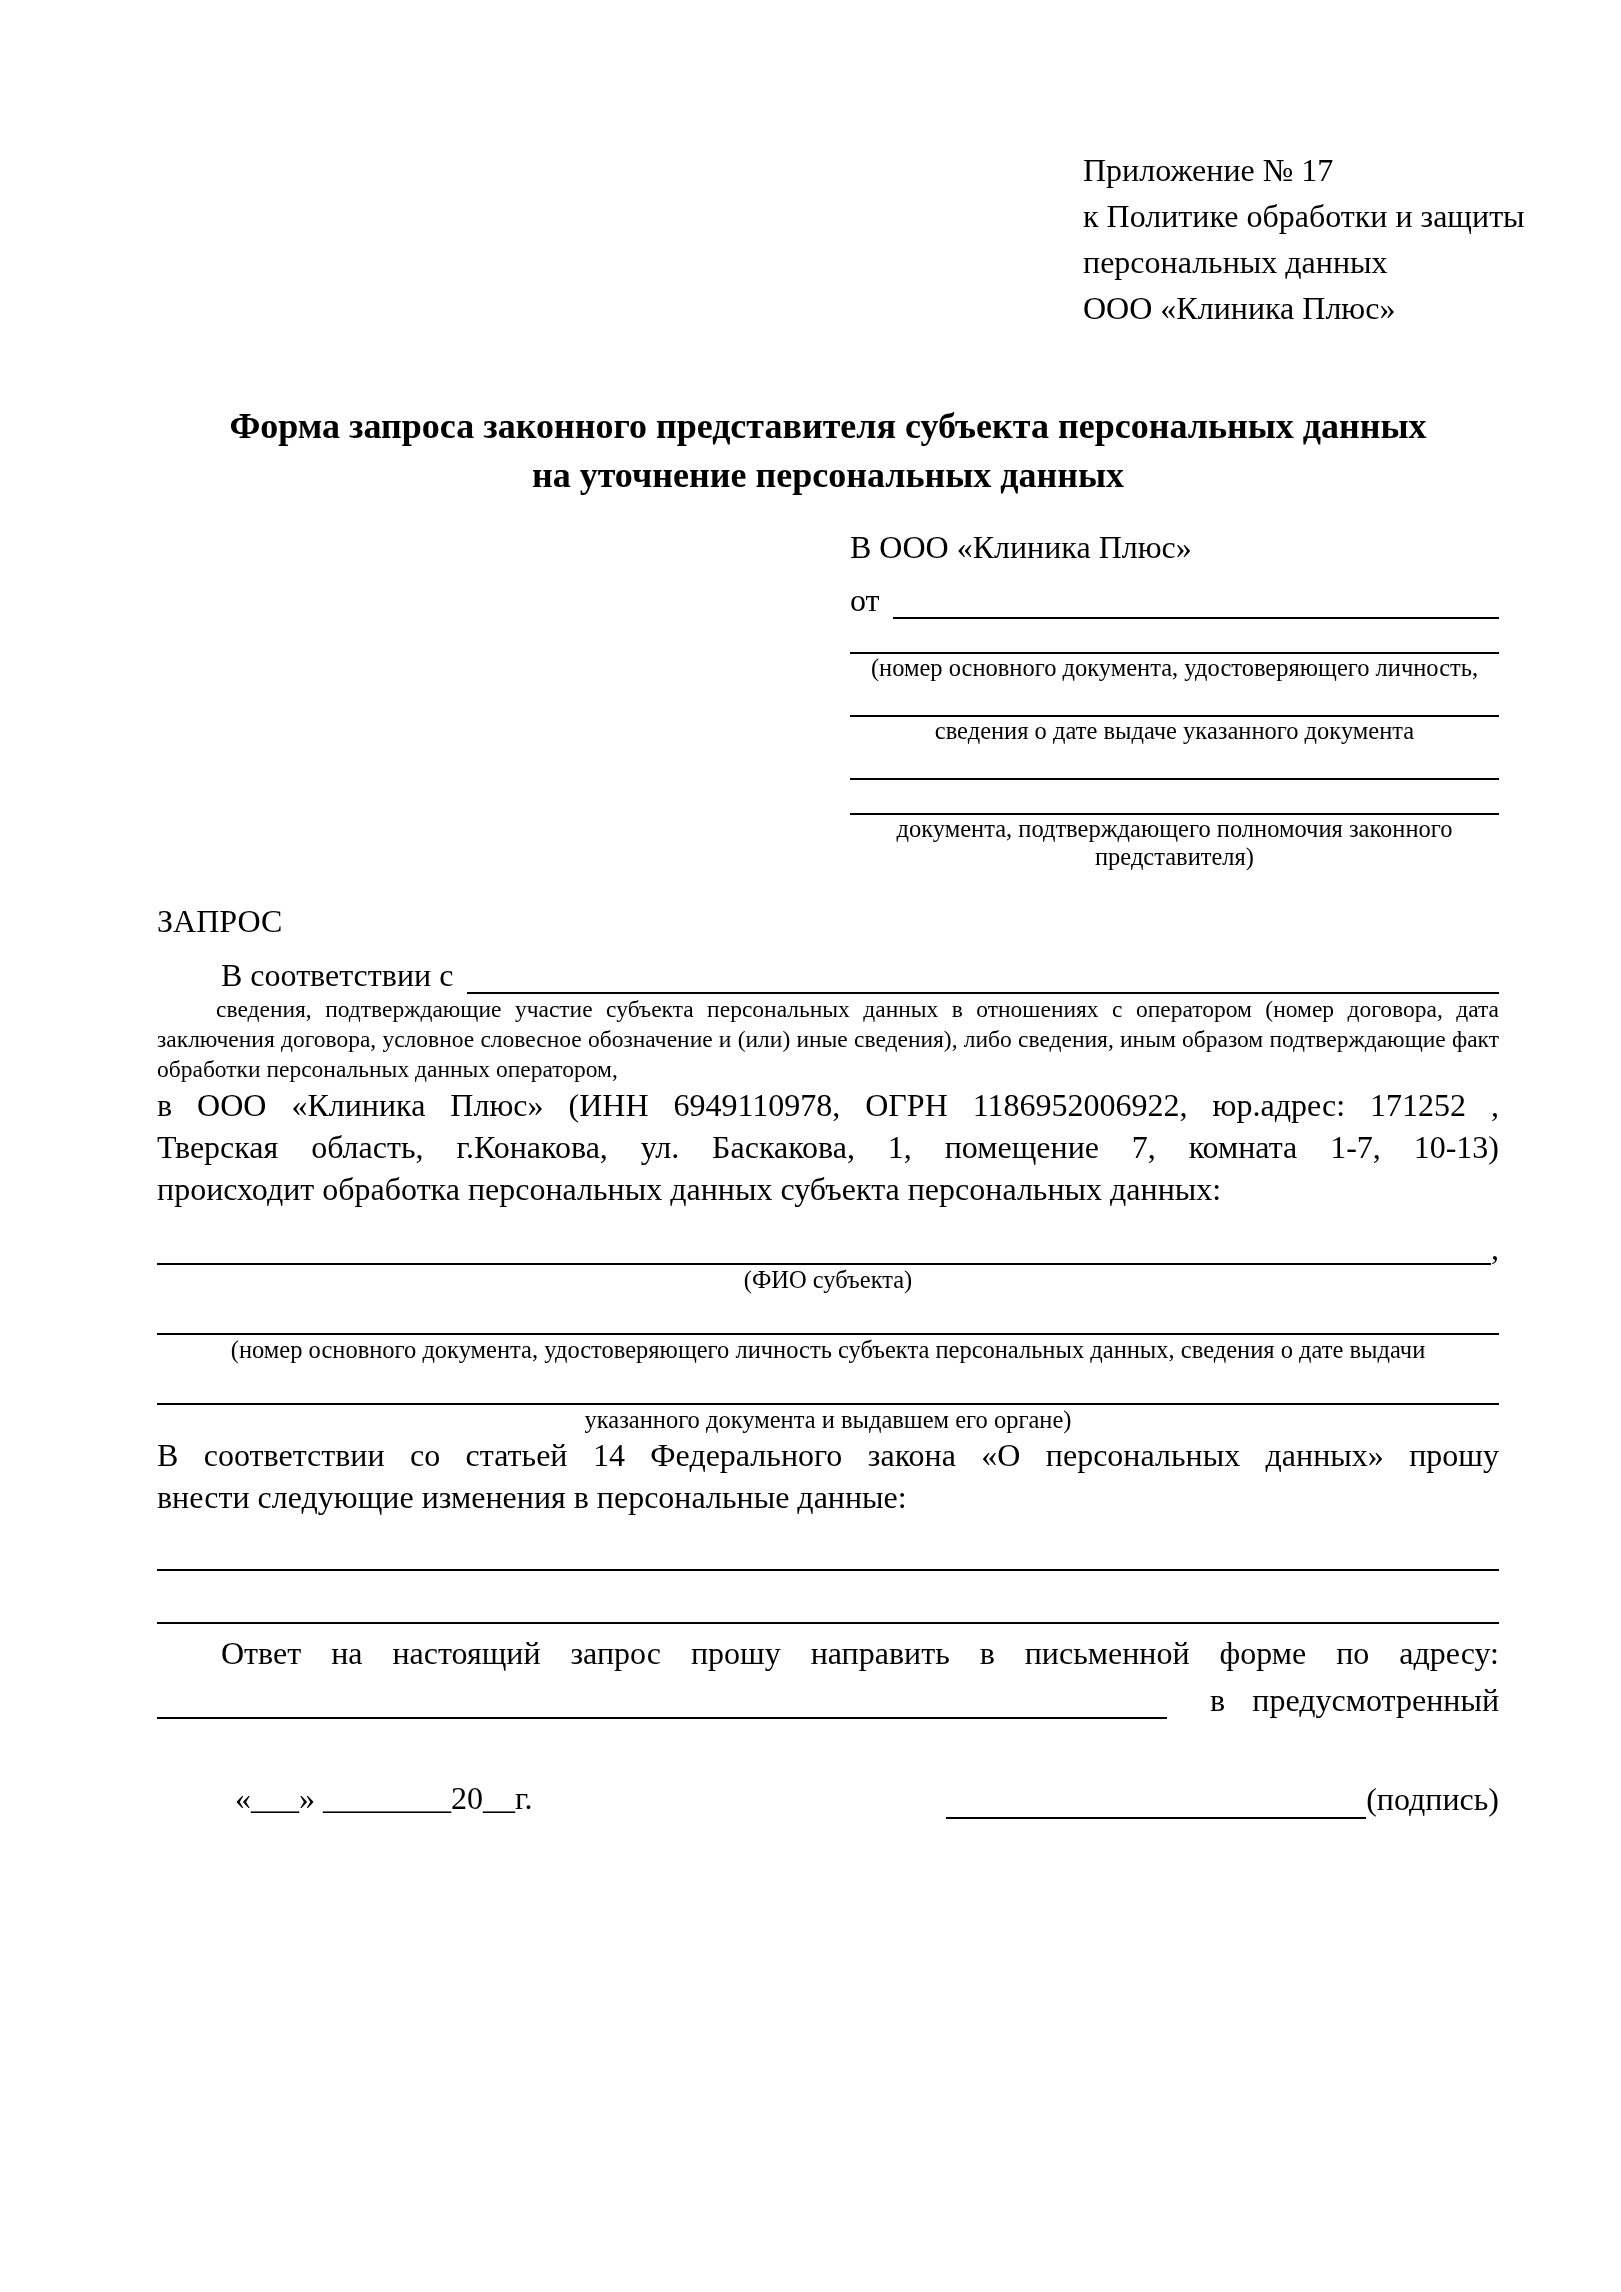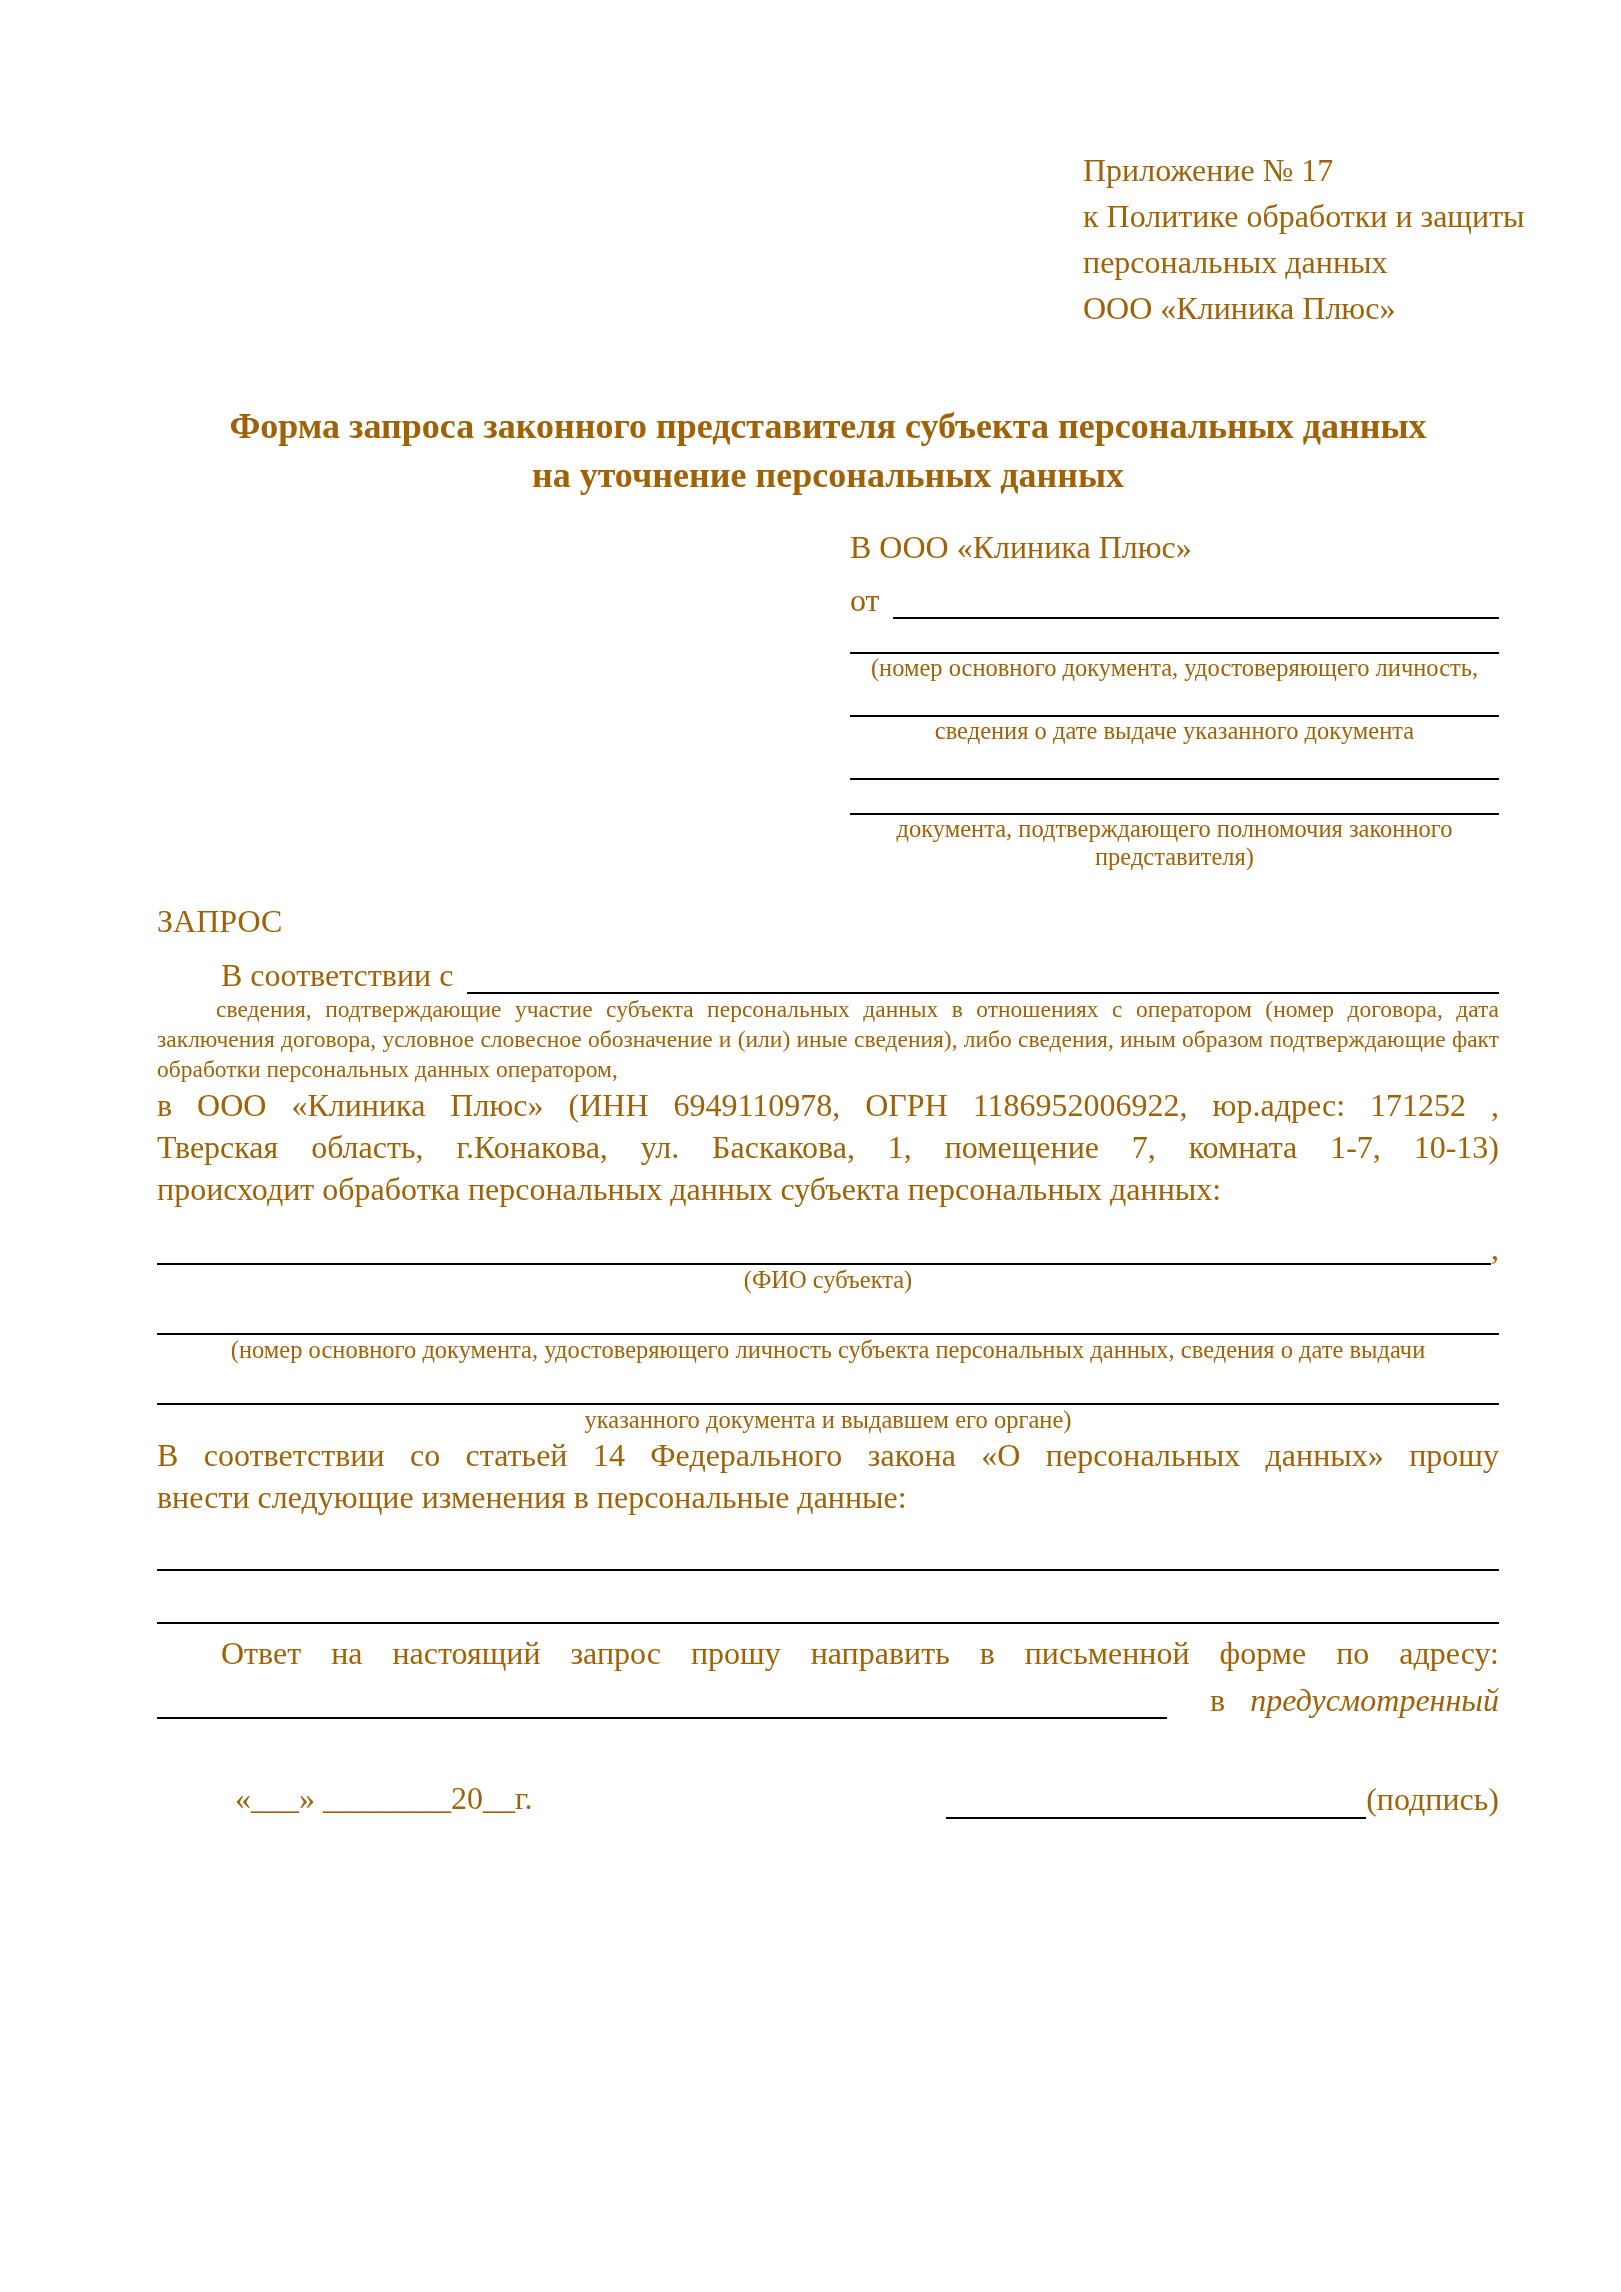--- a/index.html
+++ b/index.html
@@ -1,20 +1,20 @@
 <!DOCTYPE html>
 <html><head>
 <meta charset="utf-8">
 <style>
   * { margin:0; padding:0; box-sizing:border-box; }
   html,body { background:#ffffff; }
   .page {
     position:relative;
     width:1621px; height:2293px;
-    background:#ffffff; color:#a16207;
+    background:#ffffff; color:#000000;
     font-family:"Liberation Serif","DejaVu Serif",serif;
     padding:147px 122px 0 157px;
     overflow:hidden;
   }
   
   .appendix { margin-left:926px; font-size:32px; line-height:46px; white-space:nowrap; }
   
   .title { margin-top:71px; text-align:center; font-weight:700; font-size:36px; line-height:49px; }
   .title-line { white-space:nowrap; }
   
@@ -38,21 +38,21 @@
   .subject-row { display:flex; align-items:flex-end; margin-top:11.8px; font-size:32px; height:43px; }
   .subject-fill { flex:1; height:37px; }
   .comma { line-height:33px; }
   .center-cap { font-size:24.5px; line-height:29px; text-align:center; }
   .doc-blank { height:41px; }
   .changes-blank { height:53px; }
   .answer-l1 { margin-top:7.8px; font-size:32px; line-height:42px; text-indent:64px; text-align:justify; text-align-last:justify; }
   .answer-l2 { display:flex; align-items:flex-end; font-size:32px; height:45px; }
   .answer-fill { width:1010px; height:37px; }
   .w-in { margin-left:43px; line-height:37px; }
-  .w-stip { margin-left:auto; line-height:37px;font-style:italic; }
+  .w-stip { margin-left:auto; line-height:37px; }
   .answer-l3 { font-size:32px; line-height:47px; }
   
   .footer-row { display:flex; align-items:flex-end; margin-top:59px; font-size:32px; }
   .date { margin-left:78px; line-height:41px; white-space:nowrap; }
   .sig-group { margin-left:auto; display:flex; align-items:flex-end; }
   .sig-line { width:420px; height:33px; }
   .sig-cap { line-height:39px; }
 </style>
 </head>
 <body>

